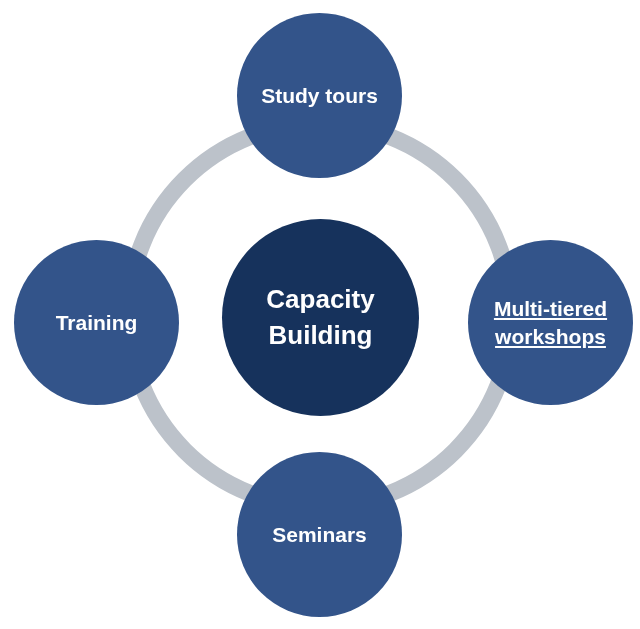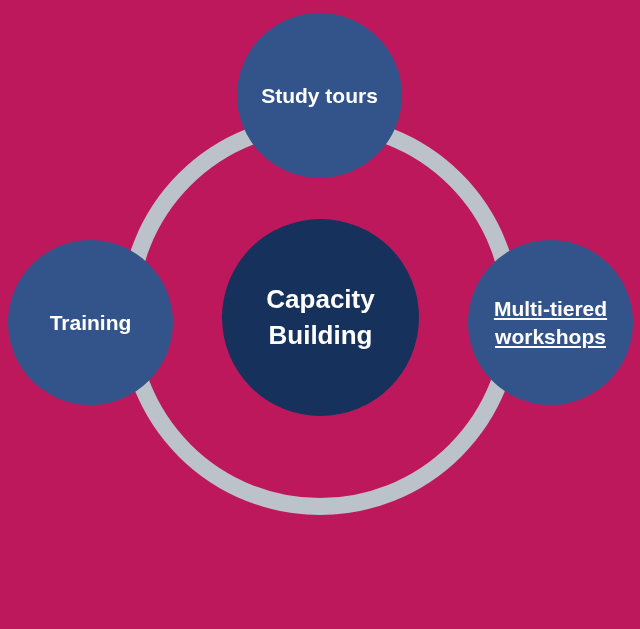--- a/index.html
+++ b/index.html
@@ -10,21 +10,21 @@
   body {
     width: 640px;
     height: 629px;
     overflow: hidden;
     font-family: "Liberation Sans", sans-serif;
   }
   #diagram {
     position: relative;
     width: 640px;
     height: 629px;
-    background: #be185d;
+    background: #ffffff;
   }
   .ring {
     position: absolute;
     left: 120px;
     top: 115px;
     width: 400px;
     height: 400px;
     border-radius: 50%;
     border: 17px solid #bcc2ca;
     box-sizing: border-box;
@@ -54,21 +54,21 @@
     height: 197px;
     background: #16325c;
     font-size: 26px;
     line-height: 1.35;
     left: 222px;
     top: 219px;
   }
   .node-top    { left: 237px; top: 13px; }
   .node-right  { left: 468px; top: 240px; text-decoration: underline; }
   .node-bottom { left: 237px; top: 452px; }
-  .node-left   { left: 8px;   top: 240px; text-align: right; }
+  .node-left   { left: 14px;   top: 240px; text-align: right; }
   .node-label {
     display: block;
     padding: 0 8px;
     white-space: pre-line;
   }
 </style>
 </head>
 <body>
 
 <div id="diagram">
@@ -77,20 +77,23 @@
 
   <div class="node node-outer node-top">
     <span class="node-label">Study tours</span>
   </div>
 
   <div class="node node-outer node-right">
     <span class="node-label">Multi-tiered
 workshops</span>
   </div>
 
+  <div class="node node-outer node-bottom">
+    <span class="node-label">Seminars</span>
+  </div>
 
   <div class="node node-outer node-left">
     <span class="node-label">Training</span>
   </div>
 
   <div class="node node-center">
     <span class="node-label">Capacity
 Building</span>
   </div>
 

